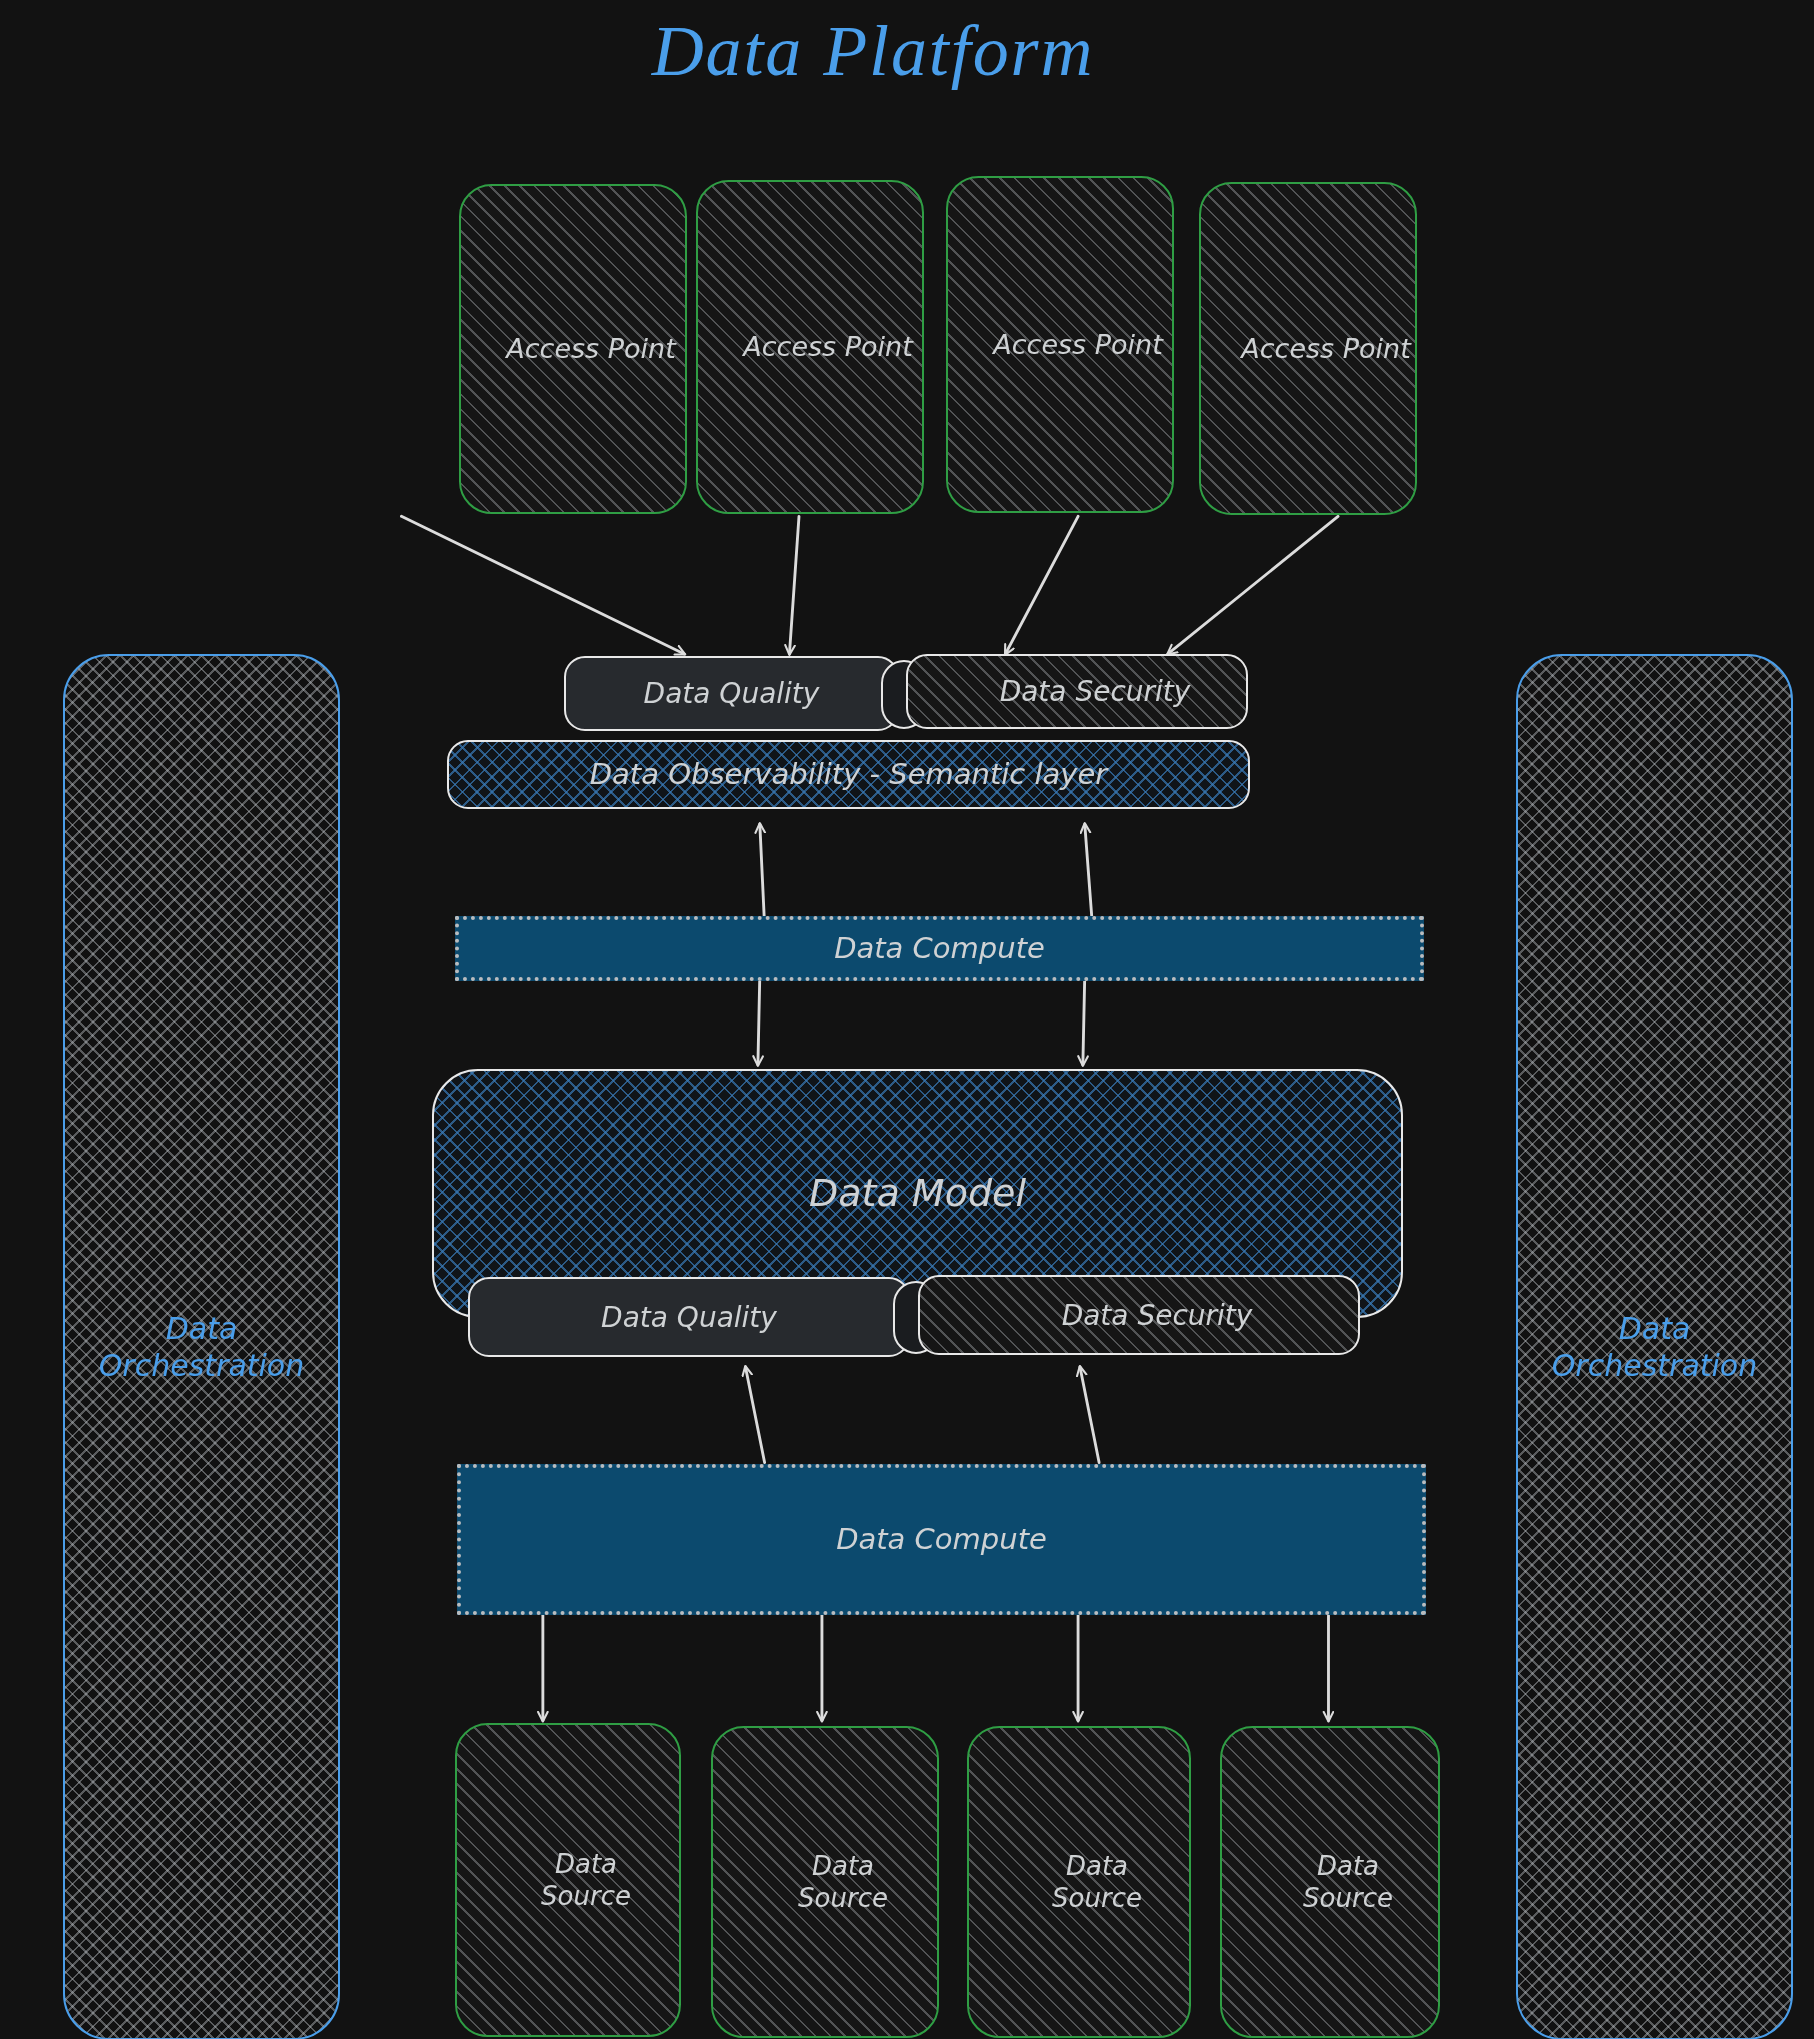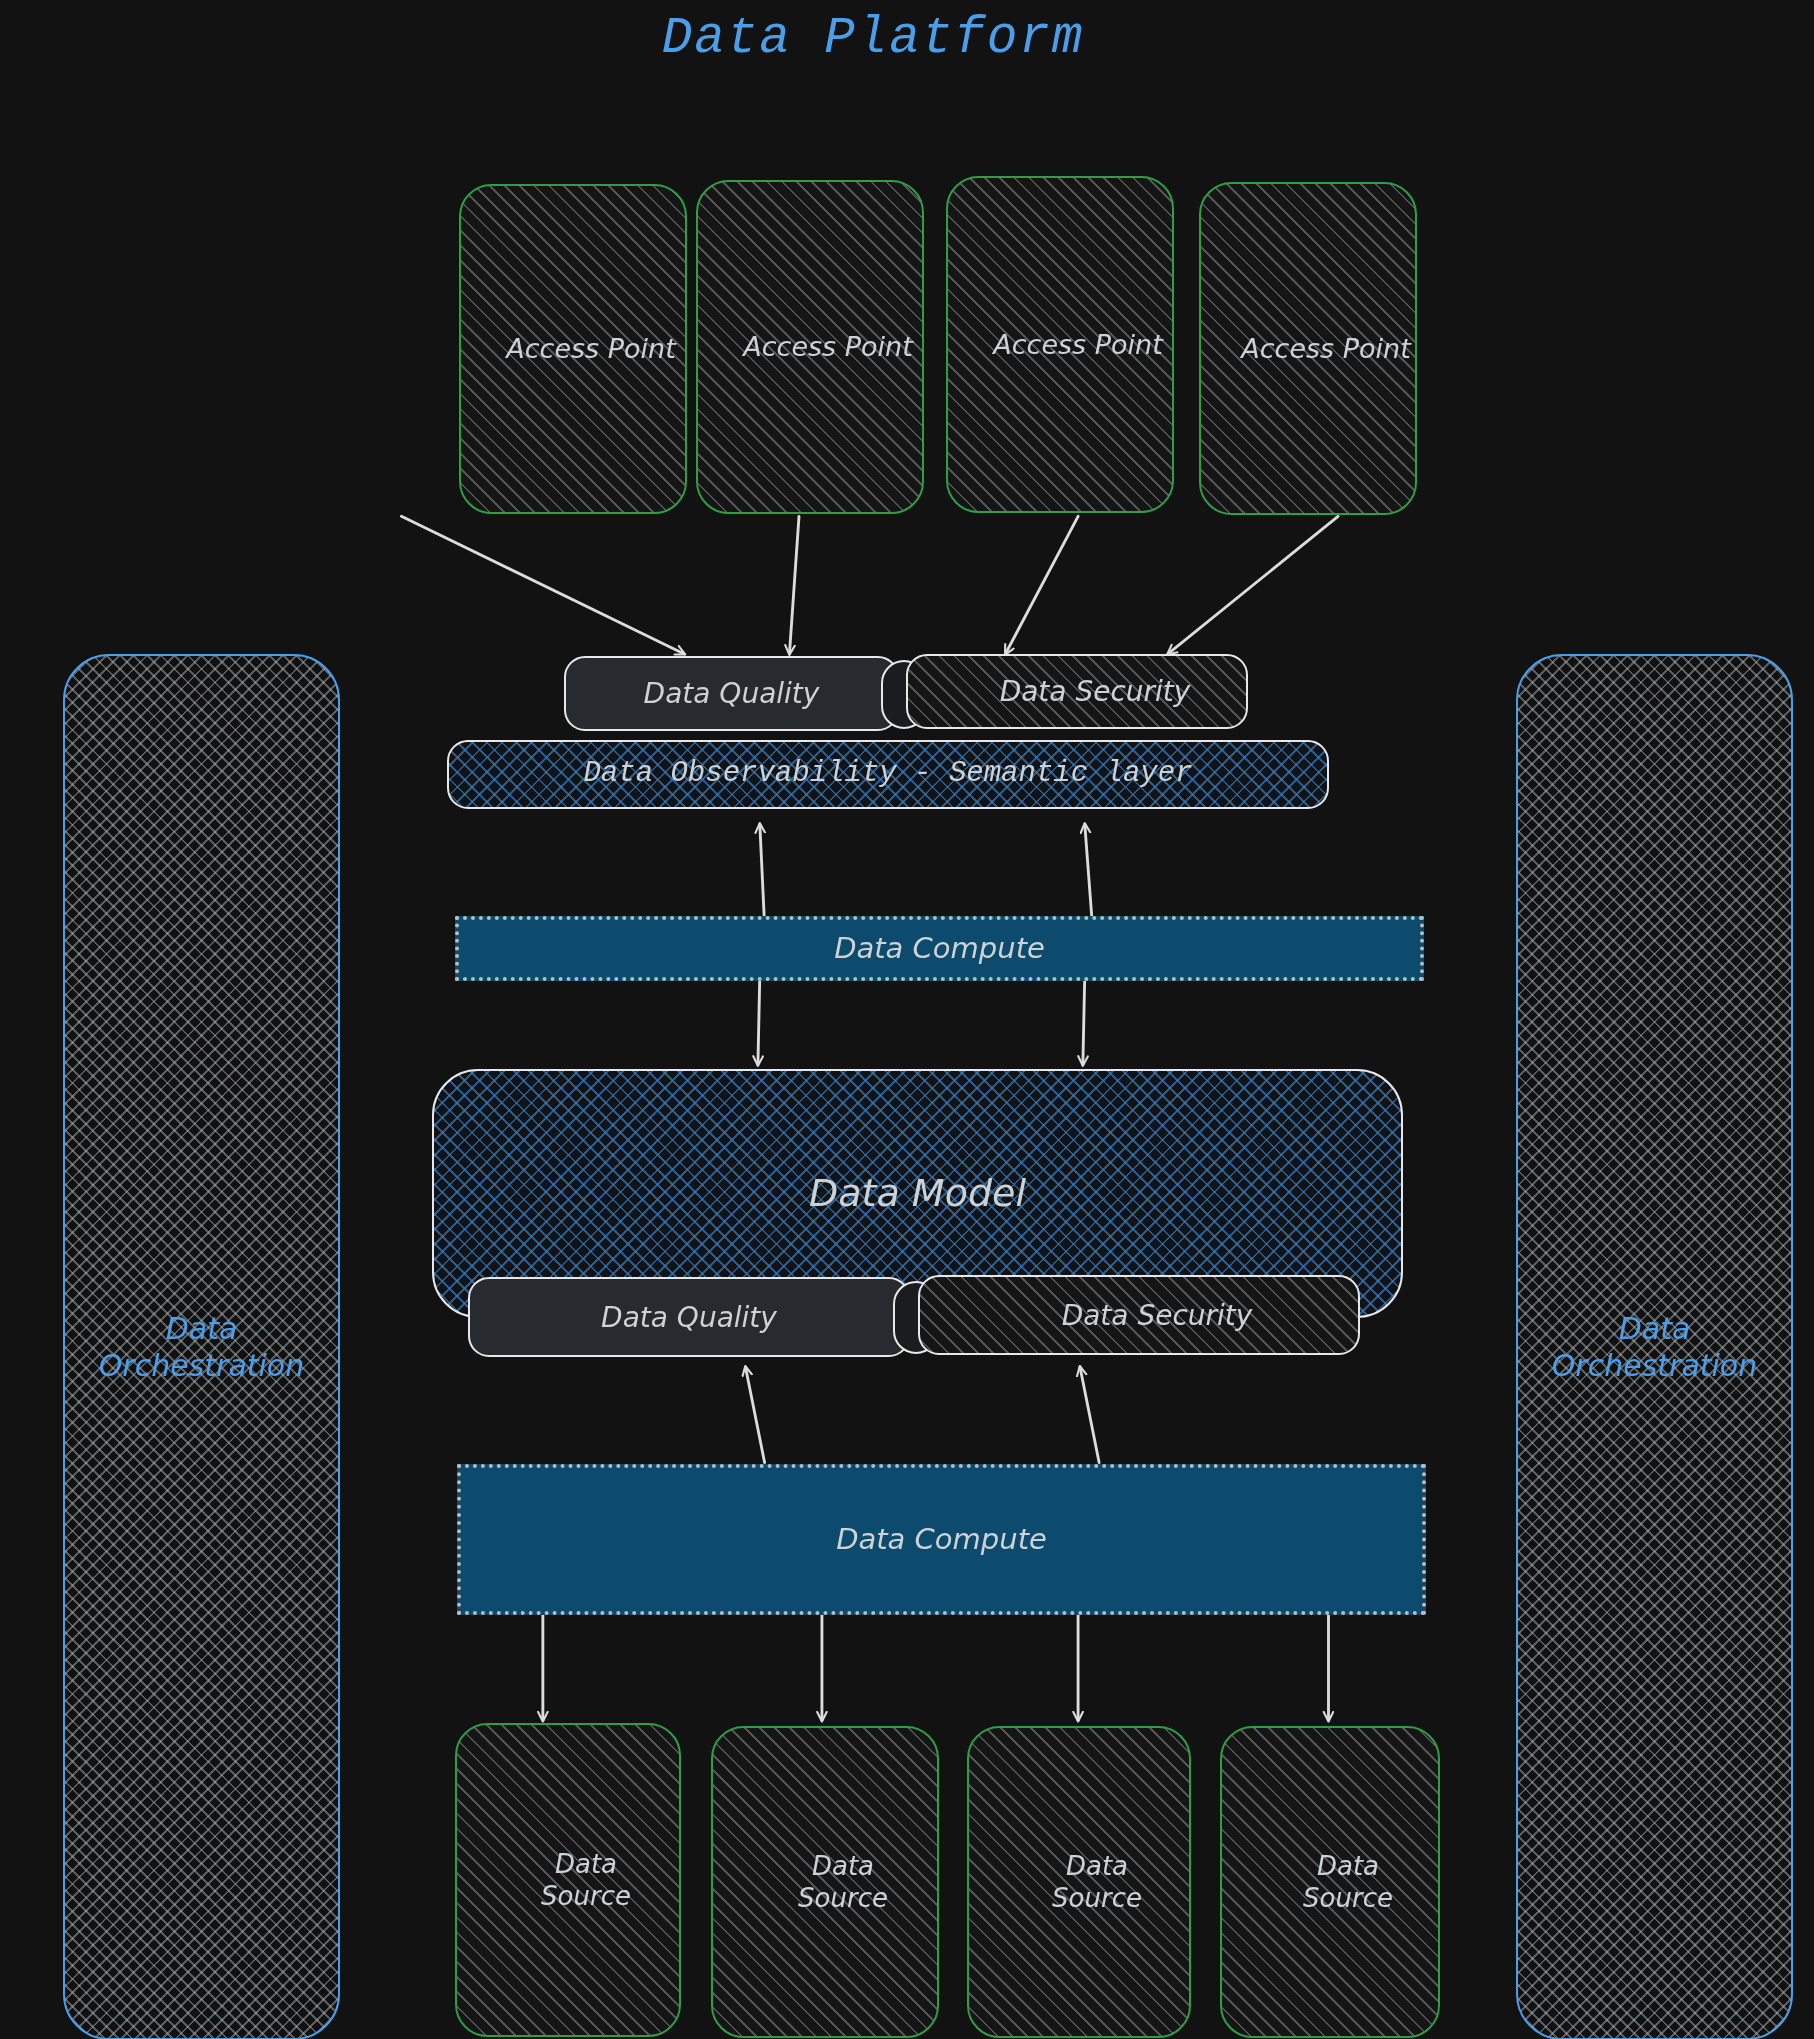--- a/index.html
+++ b/index.html
@@ -17,22 +17,22 @@
     height: 2040px;
     background: #121212;
   }
 
   
   #title {
     position: absolute;
     left: 0; top: 9.6px;
     width: 1746px;
     text-align: center;
-    font-family: Liberation Mono, monospace;
-    font-size: 51px;
+    font-family: Liberation Serif, serif;
+    font-size: 72px;
     font-weight: 400;
     font-style: italic;
     letter-spacing: 1.9px;
     color: #4a9eea;
   }
 
   
   .node {
     position: absolute;
     display: flex;
@@ -190,21 +190,21 @@
   <div class="node solid-dark b-white r-md fs-qs" style="left:564px; top:656px; width:335px; height:75px;">
     <span>Data Quality</span>
   </div>
 
   <div class="pill" style="left:881px; top:660px; width:46px; height:69px;"></div>
 
   <div class="node hachure-grey b-white r-md fs-qs" style="left:906px; top:654px; width:342px; height:75px;">
     <span>Data Security</span>
   </div>
 
-  <div class="node cross-blue b-white r-md fs-obs" style="left:447px; top:740px; width:882px; height:69px;font-family:Liberation Mono, monospace;">
+  <div class="node cross-blue b-white r-md fs-obs" style="left:447px; top:740px; width:803px; height:69px;">
     <span>Data Observability - Semantic layer</span>
   </div>
 
   <div class="node compute-fill b-dotted fs-comp" style="left:455px; top:916px; width:969px; height:65px;">
     <span>Data Compute</span>
   </div>
 
   <div class="node cross-blue b-white r-xl fs-model" style="left:432px; top:1069px; width:971px; height:249px;">
     <span>Data Model</span>
   </div>

